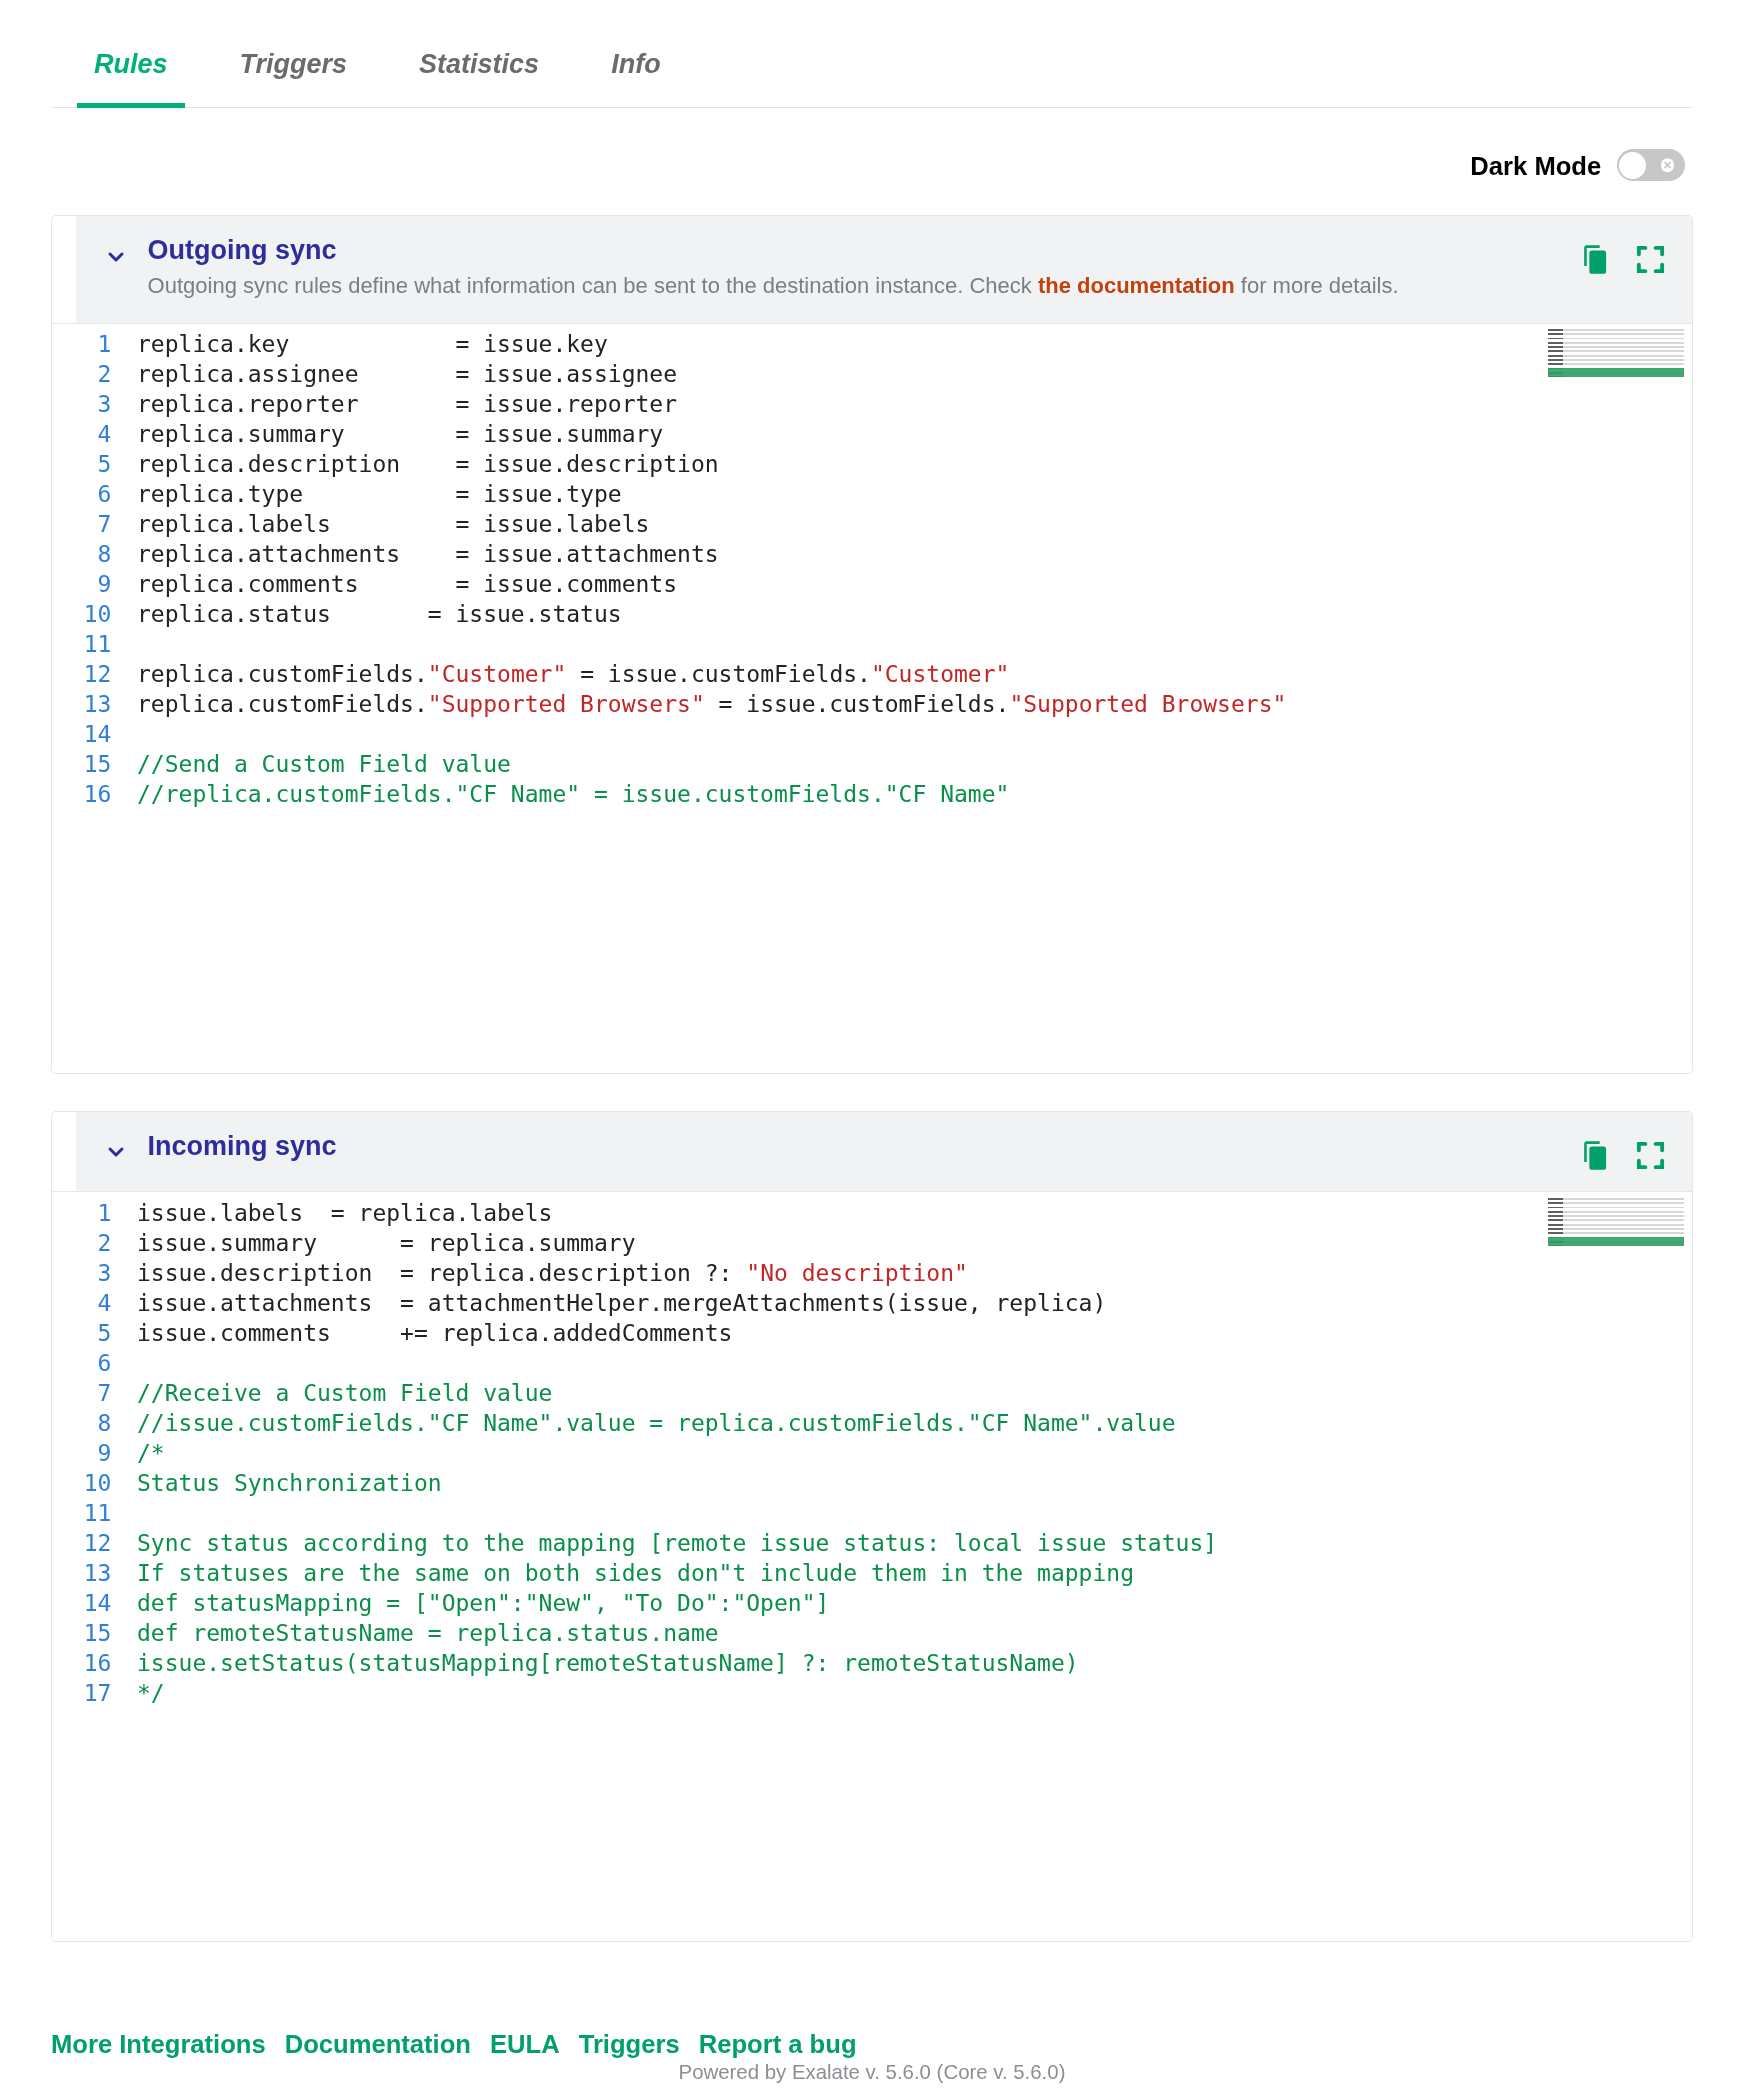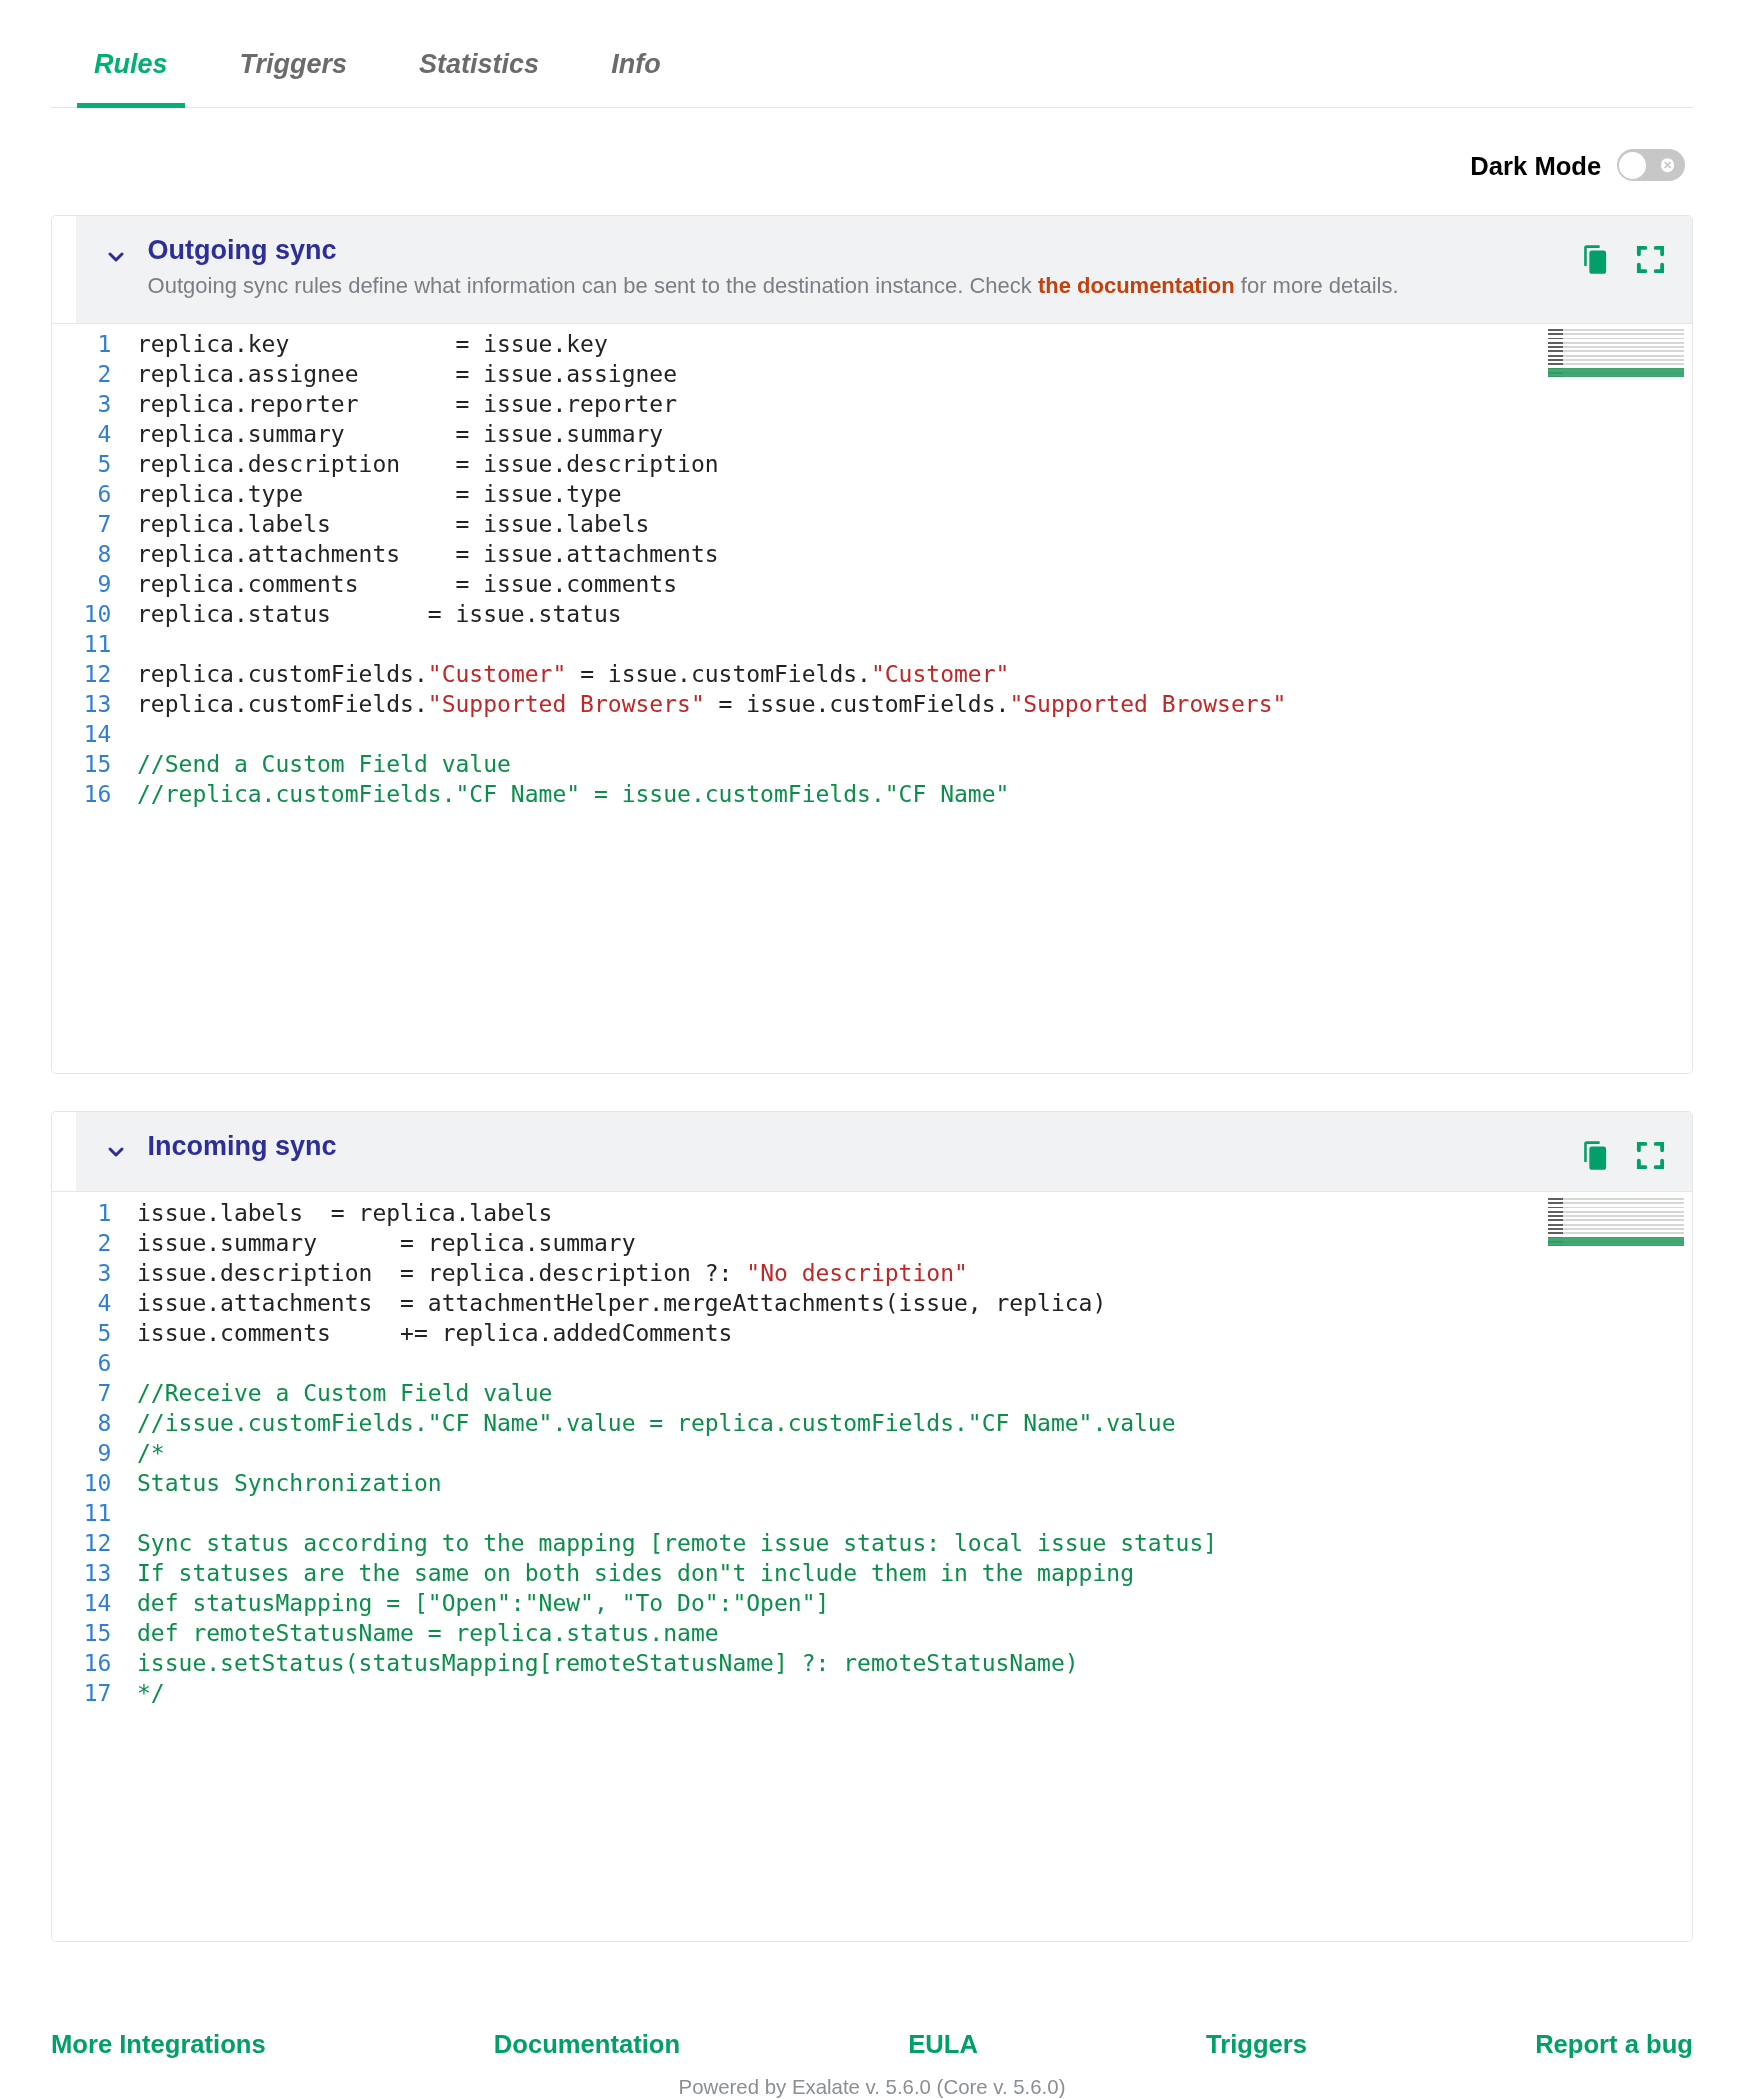--- a/index.html
+++ b/index.html
@@ -216,23 +216,23 @@
     );
   }
 
   
   .footer {
     text-align: center;
     padding: 51px 0 17px 0;
   }
   .footer-links {
     display: flex;
-    justify-content: space-between;
-    gap: 31px;
-    margin-bottom: 17px;
+    justify-content: flex-start;
+    gap: 19px;
+    margin-bottom: 2px;
     flex-wrap: wrap;
   }
   .footer-links a {
     font-size: 25.6px;
     font-weight: 700;
     color: #00a068;
     text-decoration: none;
     cursor: pointer;
   }
   .powered {

